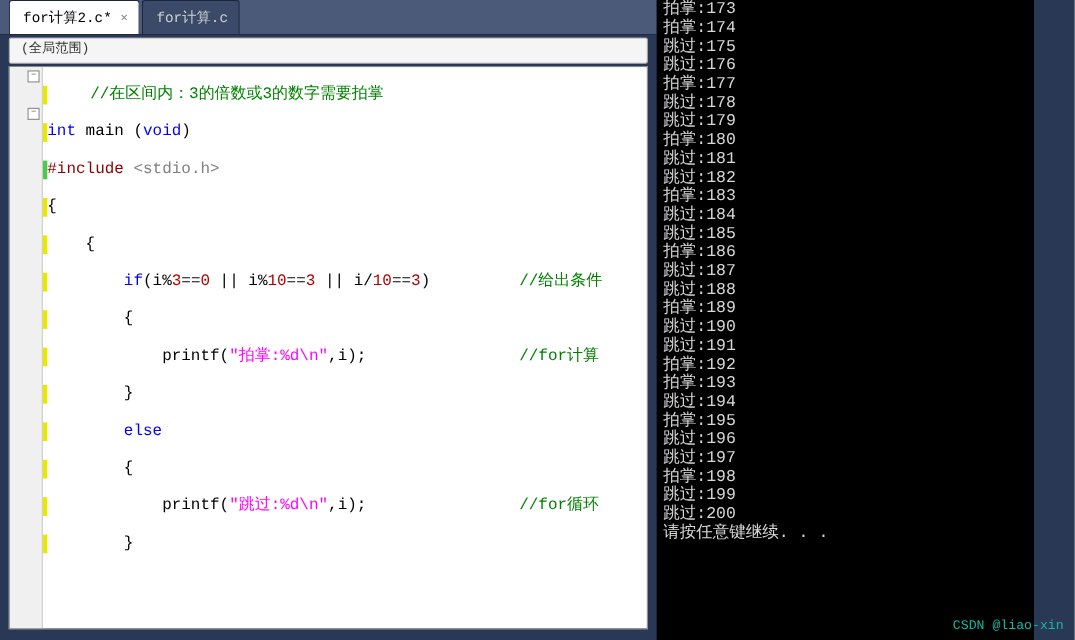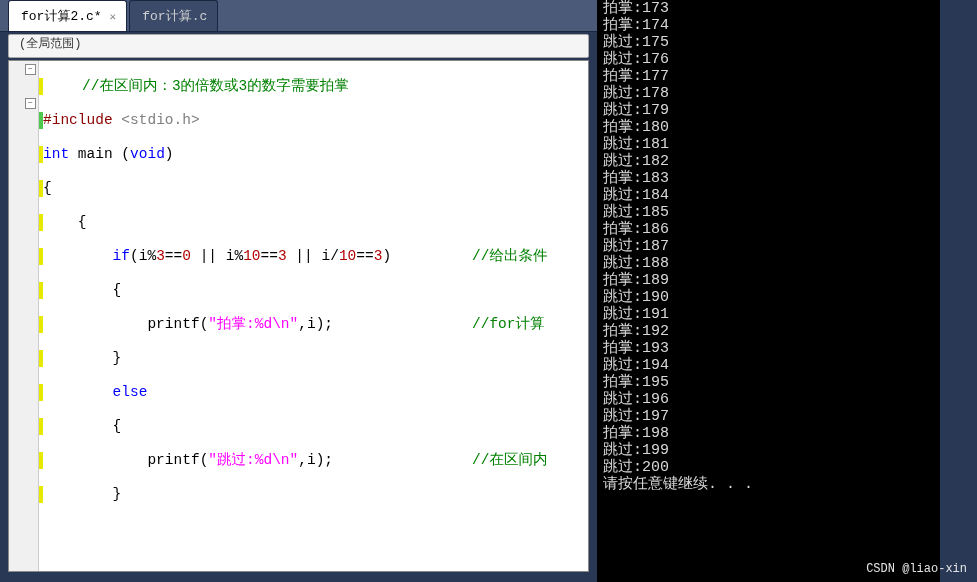--- a/index.html
+++ b/index.html
@@ -140,21 +140,21 @@
   font-size: 15px;
   line-height: 17px;
   padding: 0 6px;
   white-space: pre;
   overflow: hidden;
 }
 .watermark {
   position: absolute;
   right: 10px;
   bottom: 6px;
-  color: #e5e5e5;
+  color: #14b8a6;
   font-size: 12px;
 }
 </style>
 </head>
 <body>
 
 <div class="editor-pane">
   <div class="tab-bar">
     <div class="tab active">
       <span>for计算2.c*</span>
@@ -172,31 +172,31 @@
       <div class="gutter-row">
           <span class="fold-btn">−</span>
         </div>
       <div class="gutter-row"></div>
       <div class="gutter-row">
           <span class="fold-btn">−</span>
         </div>
     </div>
     <div class="code-lines">
 <div class="line yellow-mark"><span class="c-comment">//在区间内：3的倍数或3的数字需要拍掌</span></div>
+<div class="line yellow-mark"><span class="c-keyword">int</span><span class="c-text"> main (</span><span class="c-keyword">void</span><span class="c-text">)</span></div>
 <div class="line green-mark"><span class="c-directive">#include</span><span class="c-include-path"> &lt;stdio.h&gt;</span></div>
-<div class="line yellow-mark"><span class="c-keyword">int</span><span class="c-text"> main (</span><span class="c-keyword">void</span><span class="c-text">)</span></div>
 <div class="line yellow-mark"><span class="c-text">{</span></div>
 <div class="line yellow-mark"><span class="c-text">    {</span></div>
 <div class="line yellow-mark"><span class="c-keyword">        if</span><span class="c-text">(i%</span><span class="c-number">3</span><span class="c-text">==</span><span class="c-number">0</span><span class="c-text"> || i%</span><span class="c-number">10</span><span class="c-text">==</span><span class="c-number">3</span><span class="c-text"> || i/</span><span class="c-number">10</span><span class="c-text">==</span><span class="c-number">3</span><span class="c-text">)</span><span style="position:absolute;left:390px" class="c-comment">//给出条件</span></div>
 <div class="line yellow-mark"><span class="c-text">        {</span></div>
 <div class="line yellow-mark"><span class="c-text">            printf(</span><span class="c-string">"拍掌:%d\n"</span><span class="c-text">,i);</span><span style="position:absolute;left:390px" class="c-comment">//for计算</span></div>
 <div class="line yellow-mark"><span class="c-text">        }</span></div>
 <div class="line yellow-mark"><span class="c-keyword">        else</span></div>
 <div class="line yellow-mark"><span class="c-text">        {</span></div>
-<div class="line yellow-mark"><span class="c-text">            printf(</span><span class="c-string">"跳过:%d\n"</span><span class="c-text">,i);</span><span style="position:absolute;left:390px" class="c-comment">//在区间内</span></div>
+<div class="line yellow-mark"><span class="c-text">            printf(</span><span class="c-string">"跳过:%d\n"</span><span class="c-text">,i);</span><span style="position:absolute;left:390px" class="c-comment">//for循环</span></div>
 <div class="line yellow-mark"><span class="c-text">        }</span></div>
 
 
 
     </div>
   </div>
 </div>
 
 <div class="console-pane" id="console">拍掌:173
 拍掌:174

